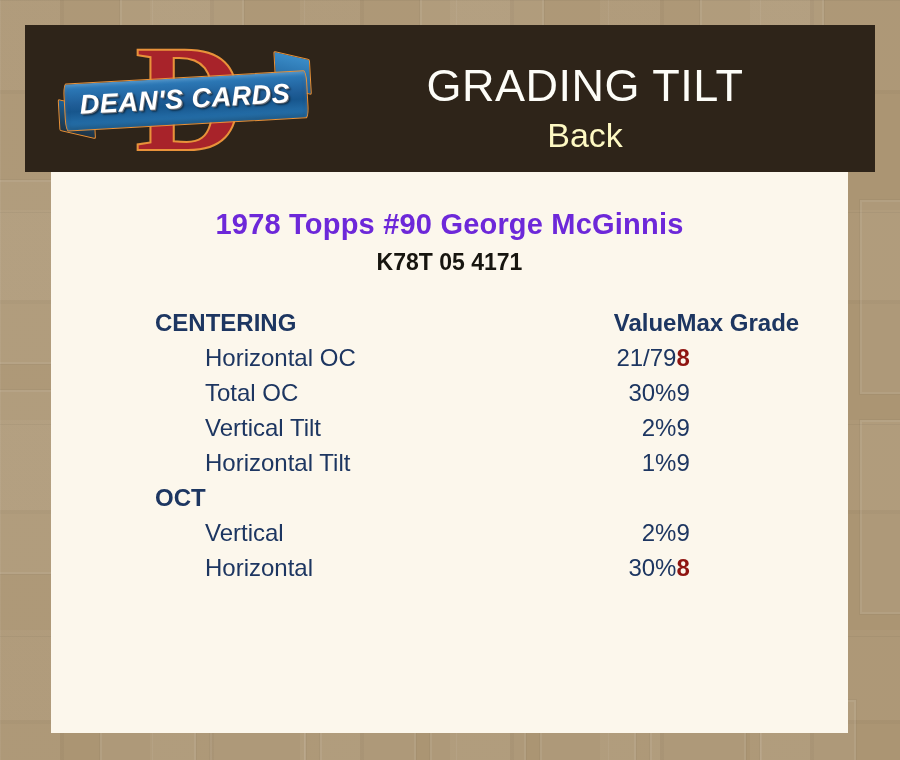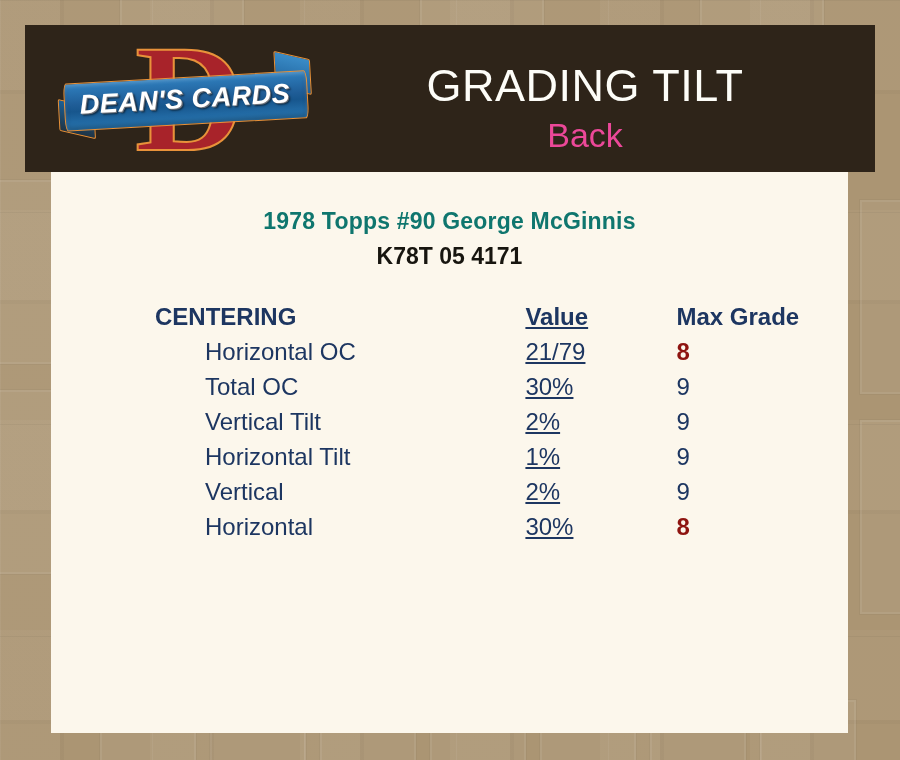--- a/index.html
+++ b/index.html
@@ -148,43 +148,43 @@
     line-height: 50px;
     font-weight: normal;
     letter-spacing: 0.5px;
   }
   #header-subtitle {
     position: absolute;
     left: 290px;
     top: 90px;
     width: 540px;
     text-align: center;
-    color: #ec4899;
+    color: #fef9c3;
     font-size: 34px;
     line-height: 40px;
     font-weight: normal;
   }
 
   
   #content-panel {
     position: absolute;
     left: 51px;
     top: 172px;
     width: 797px;
     height: 561px;
     background: #fcf7ec;
     z-index: 4;
   }
 
   #card-title {
     margin: 36px 0 0 0;
     text-align: center;
-    font-size: 23px;
-    font-weight: bold;
-    color: #0f766e;
+    font-size: 29px;
+    font-weight: bold;
+    color: #6d28d9;
     letter-spacing: 0.2px;
   }
   #card-serial {
     margin: 8px 0 0 0;
     text-align: center;
     font-size: 23px;
     font-weight: bold;
     color: #17150f;
   }
 
@@ -195,21 +195,21 @@
     border-collapse: collapse;
     color: #1d3661;
   }
   #stats-table td {
     padding: 0;
     font-size: 24px;
     line-height: 35px;
     vertical-align: baseline;
   }
   .col-label   { width: 390px; padding-left: 104px !important; }
-  .col-value   { width: 180px; text-align: left; text-decoration: underline; }
+  .col-value   { width: 180px; text-align: right; }
   .col-grade   { width: 205px; text-align: left; }
 
   tr.header-row td {
     font-weight: bold;
     font-size: 24px;
   }
   tr.section-row td.col-label {
     font-weight: bold;
   }
   tr.data-row td.col-label {
@@ -281,20 +281,25 @@
         <tr class="data-row">
           <td class="col-label">Vertical Tilt</td>
           <td class="col-value">2%</td>
           <td class="col-grade">9</td>
         </tr>
         <tr class="data-row">
           <td class="col-label">Horizontal Tilt</td>
           <td class="col-value">1%</td>
           <td class="col-grade">9</td>
         </tr>
+        <tr class="section-row">
+          <td class="col-label">OCT</td>
+          <td class="col-value"></td>
+          <td class="col-grade"></td>
+        </tr>
         <tr class="data-row">
           <td class="col-label">Vertical</td>
           <td class="col-value">2%</td>
           <td class="col-grade">9</td>
         </tr>
         <tr class="data-row">
           <td class="col-label">Horizontal</td>
           <td class="col-value">30%</td>
           <td class="col-grade grade-low">8</td>
         </tr>

